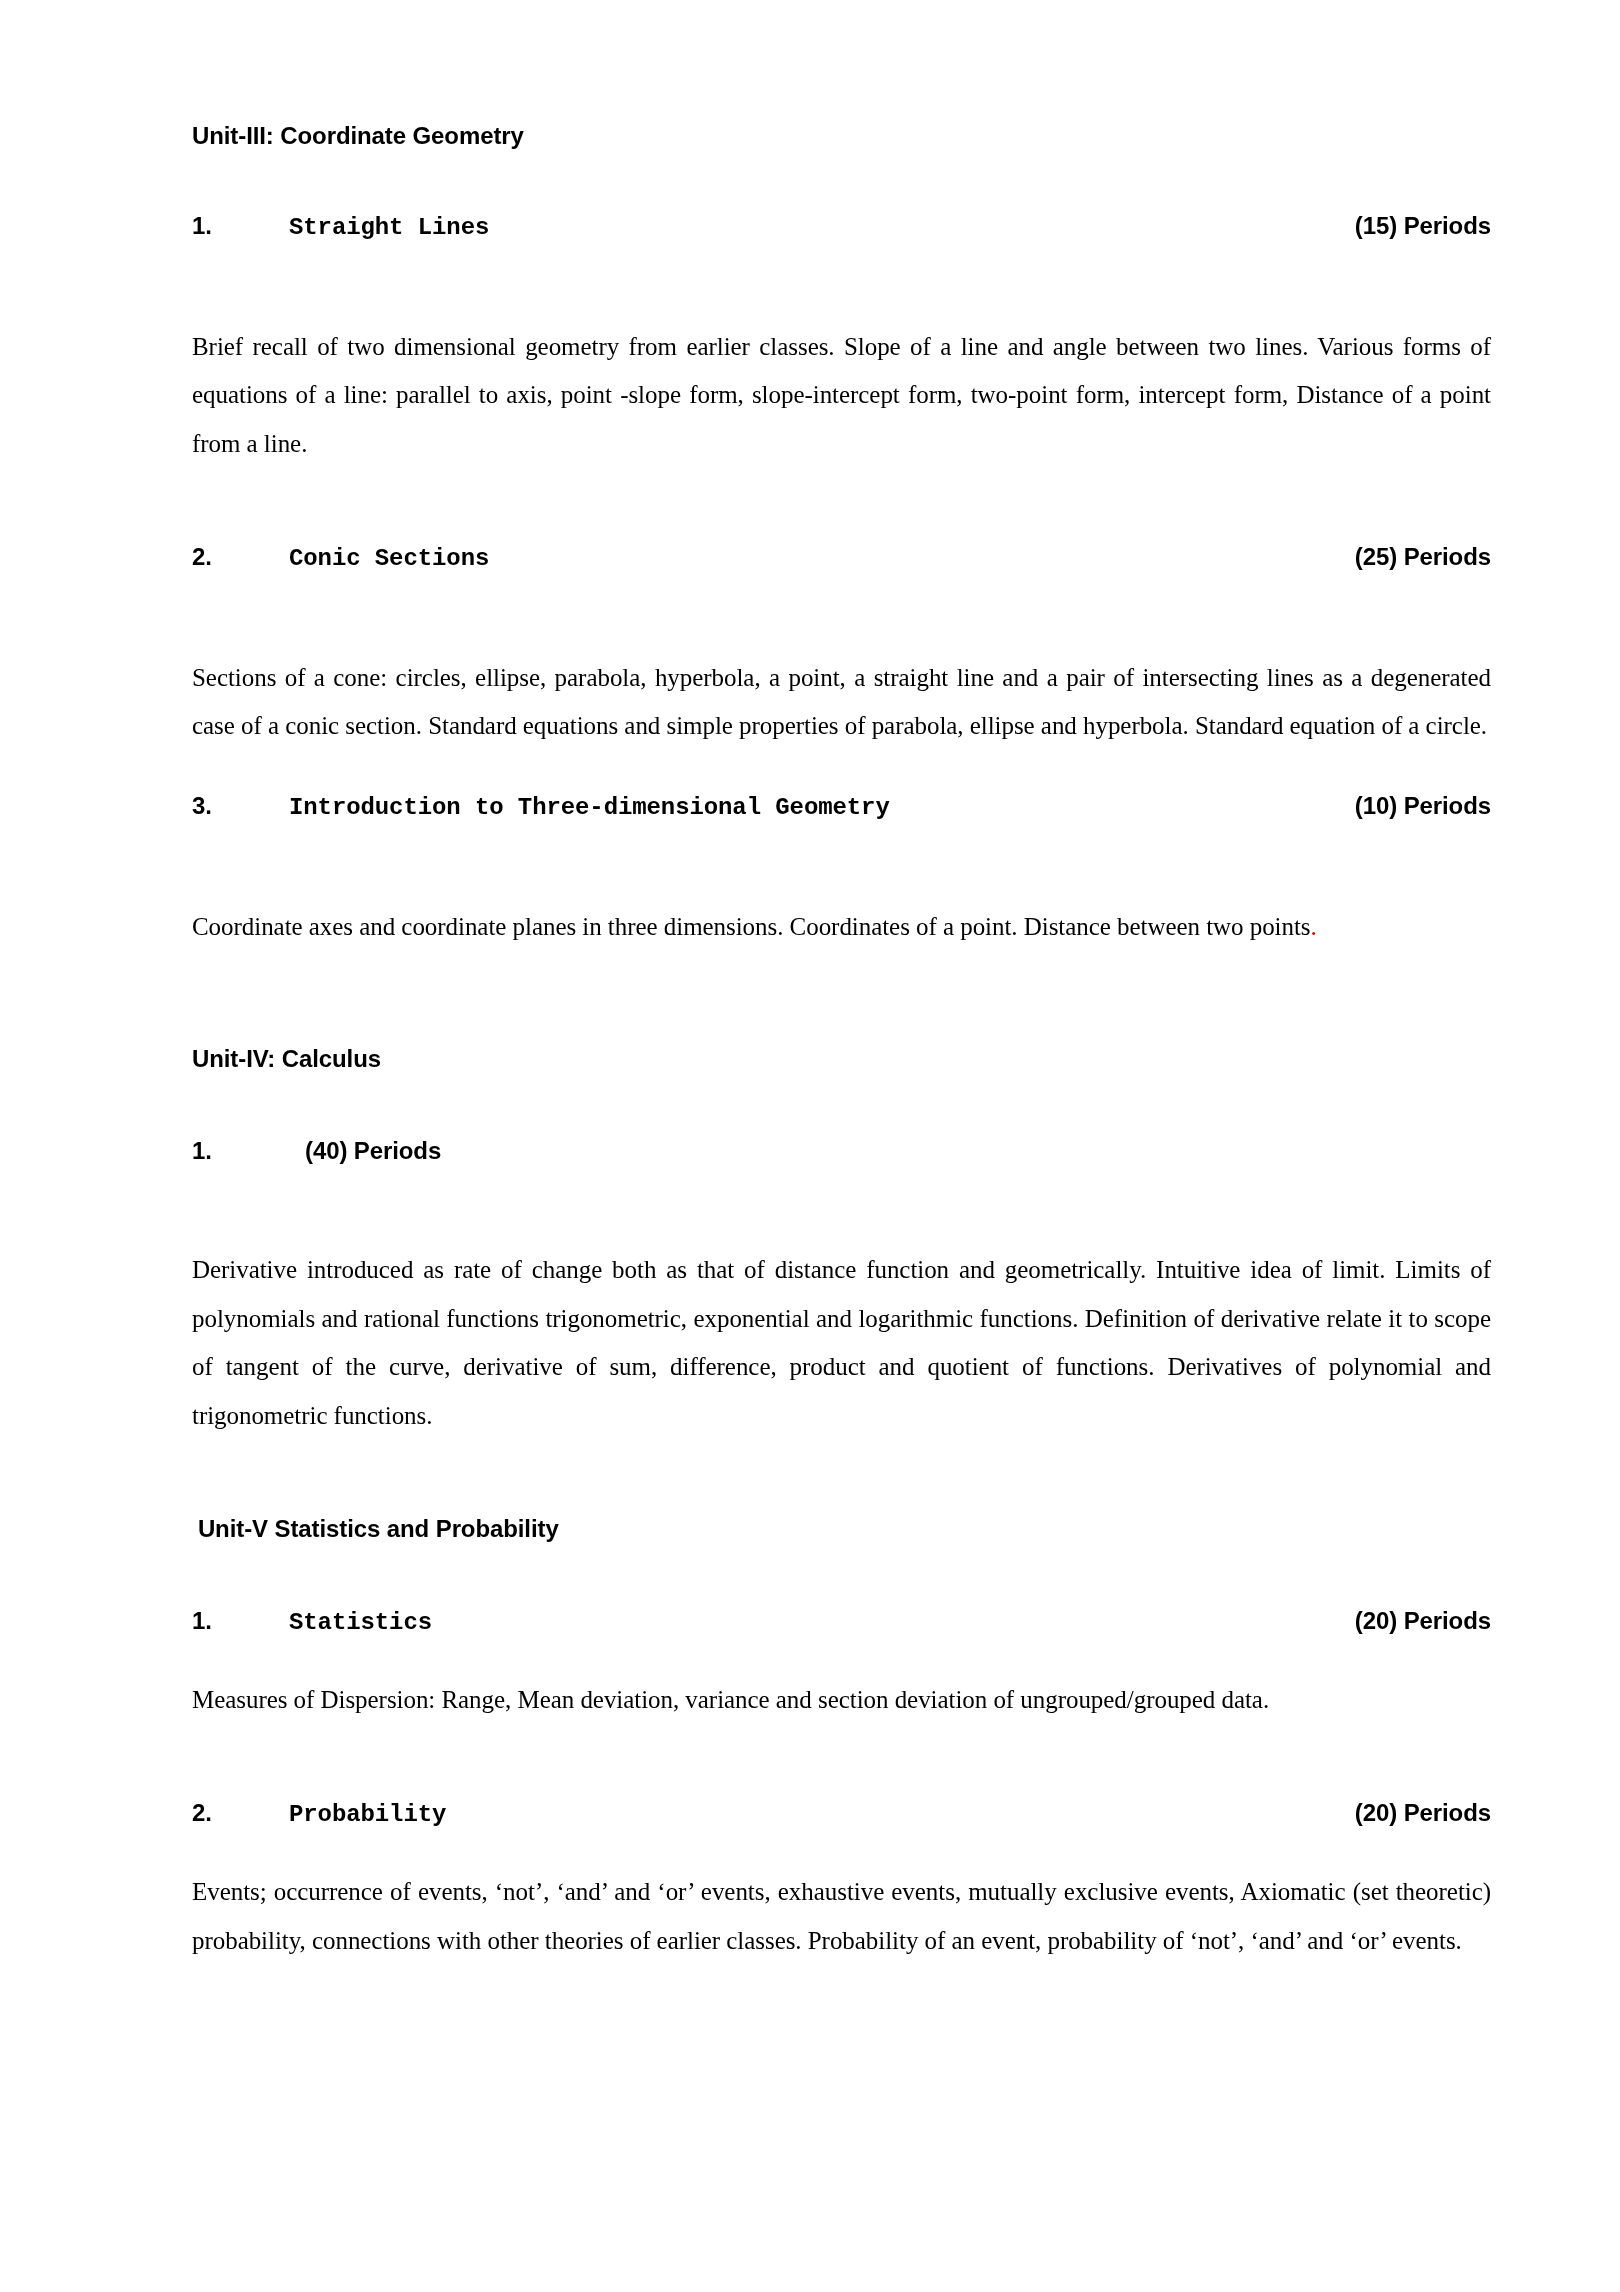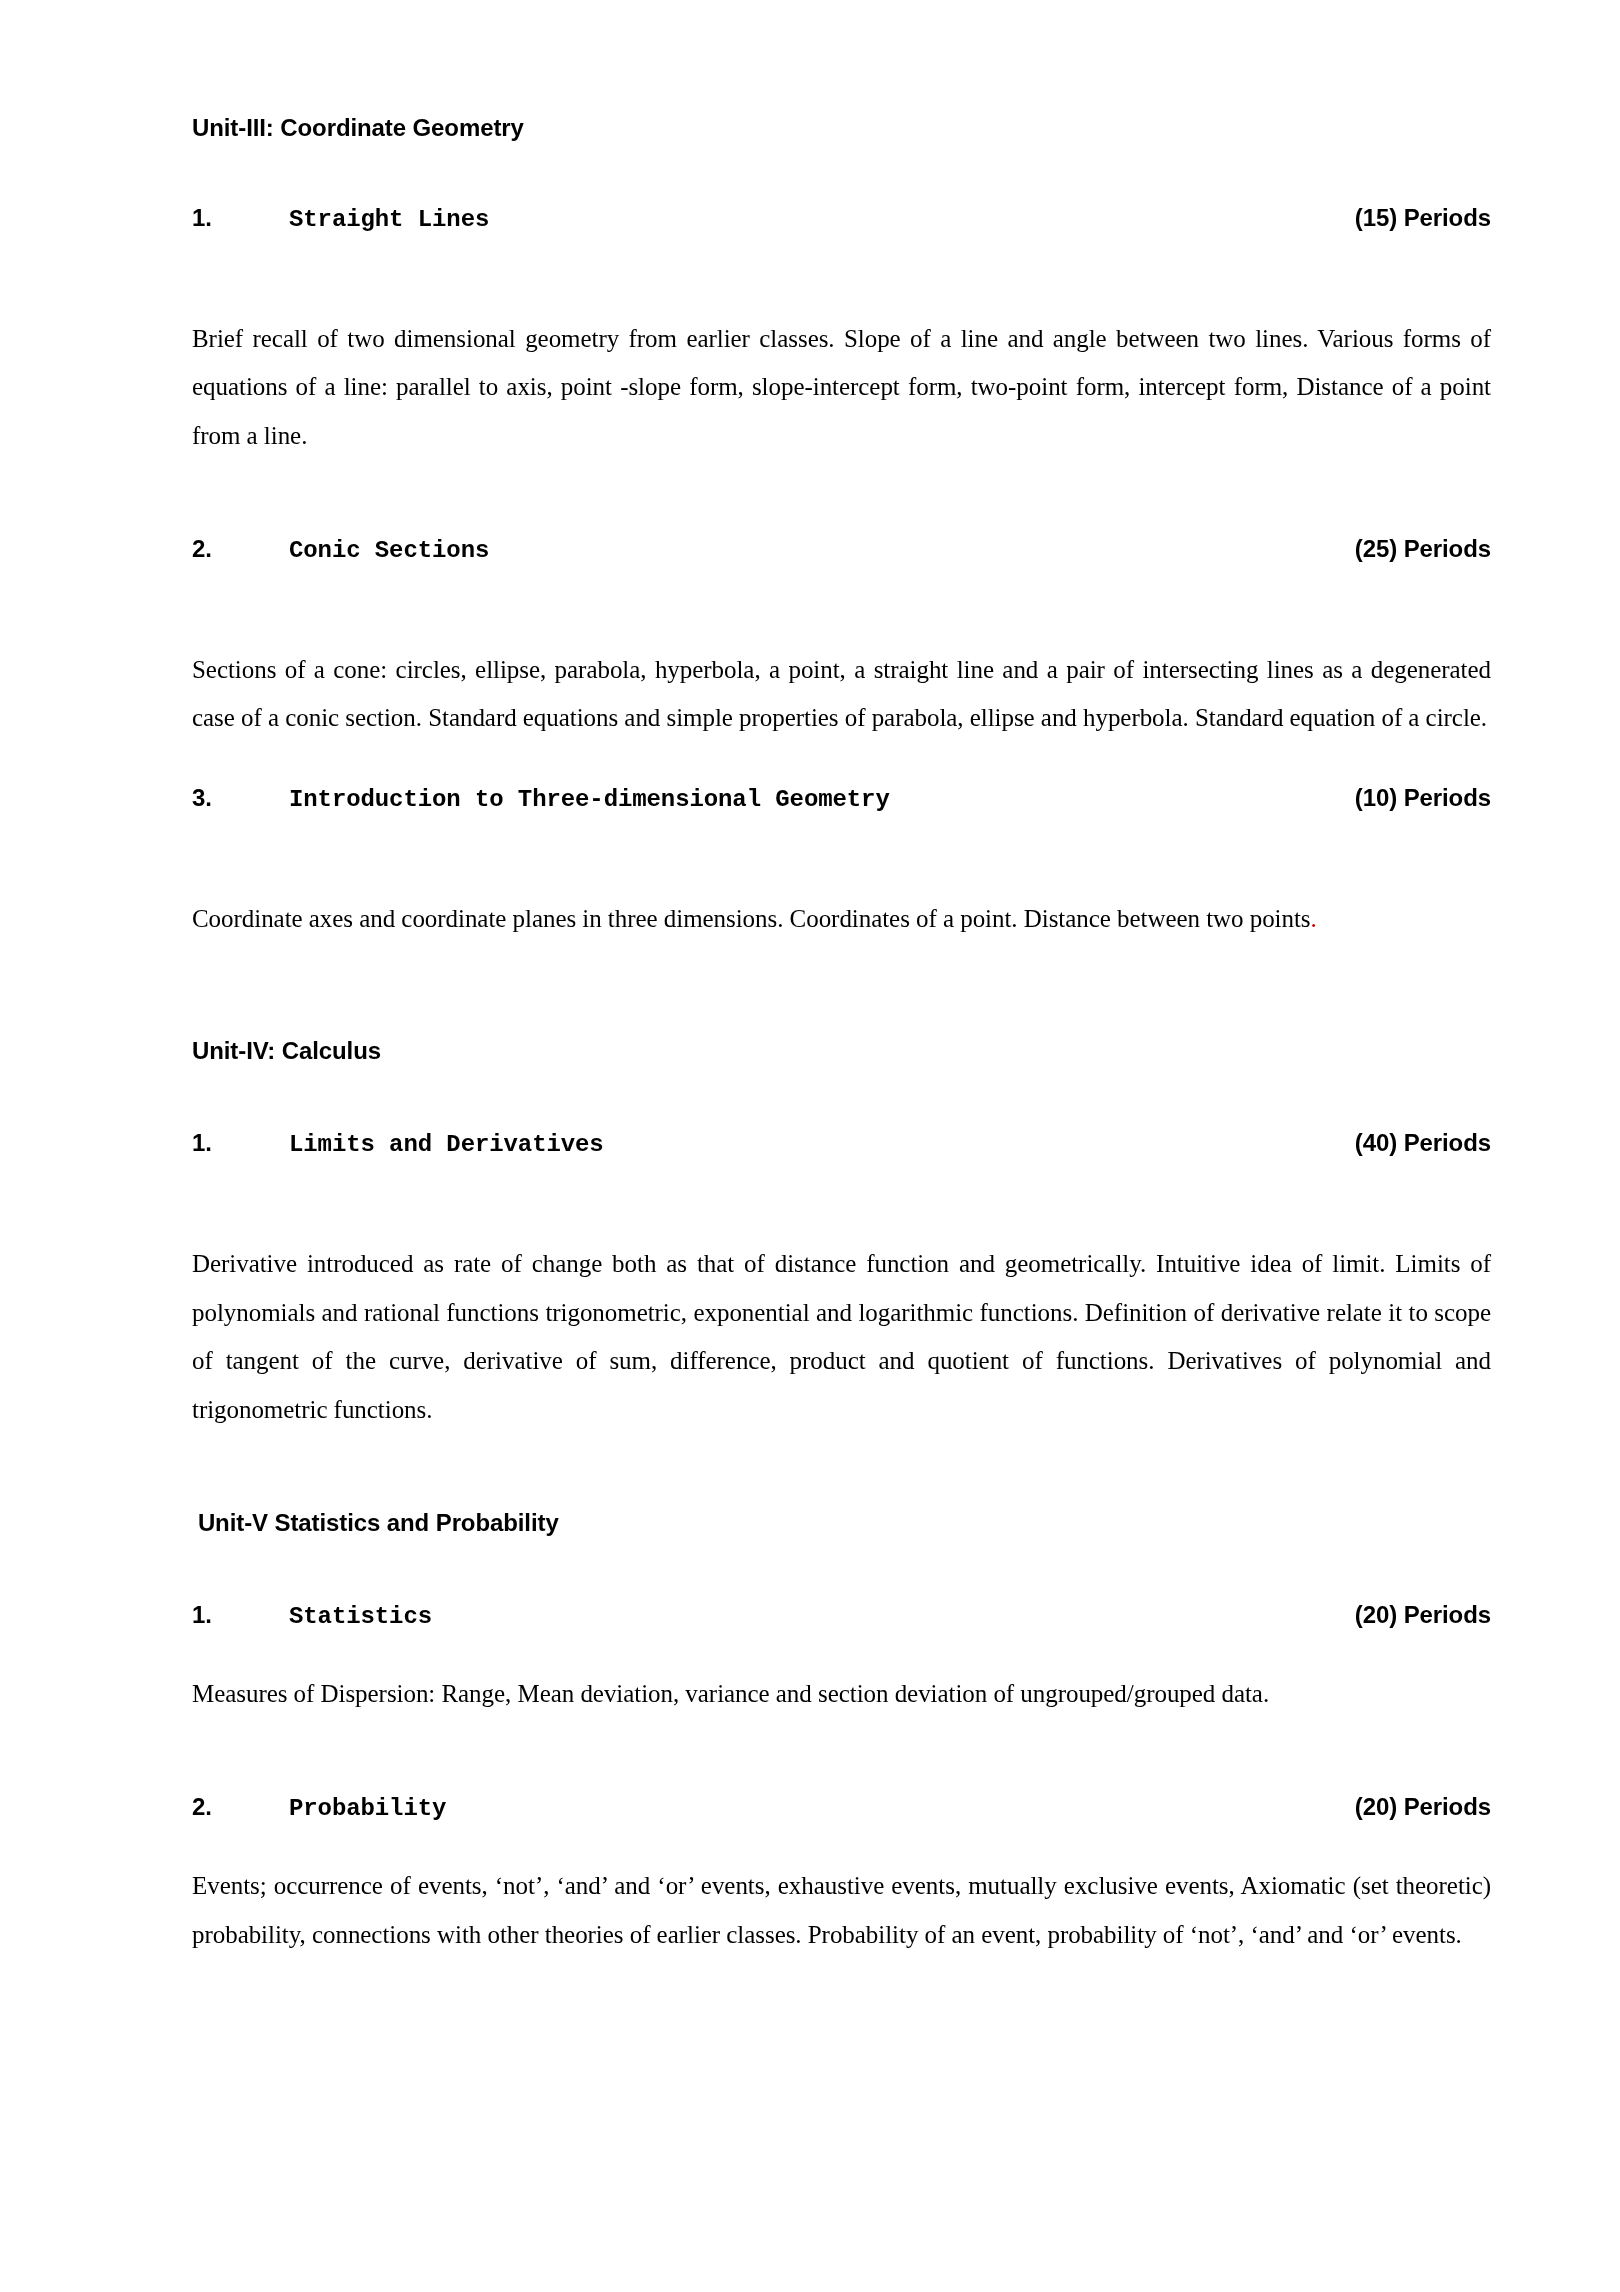--- a/index.html
+++ b/index.html
@@ -17,21 +17,21 @@
     width: 1620px;
     height: 2293px;
     background: #ffffff;
     margin: 0 auto;
     overflow: hidden;
     box-sizing: border-box;
   }
   .content {
     position: absolute;
     left: 192px;
-    top: 8px;
+    top: 16px;
     width: 1299px;
   }
 
   
   .unit-heading {
     font-size: 24px;
     font-weight: bold;
     letter-spacing: -0.1px;
     line-height: 1.2;
   }
@@ -138,21 +138,20 @@
     <p class="body-para last-line-left"><span>Coordinate axes and coordinate planes in three dimensions. Coordinates of a point. Distance between two points</span><span class="red-dot">.</span></p>
 
     <div class="sp-6"></div>
 
     <div class="unit-heading">Unit-IV: Calculus</div>
 
     <div class="sp-7"></div>
 
     <div class="topic-row">
       <span class="topic-num">1.</span>
-      <span class="topic-title">Limits and Derivatives</span>
       <span class="topic-periods">(40) Periods</span>
     </div>
 
     <div class="sp-3"></div>
 
     <p class="body-para last-line-left">Derivative introduced as rate of change both as that of distance function and geometrically. Intuitive idea of limit. Limits of polynomials and rational functions trigonometric, exponential and logarithmic functions. Definition of derivative relate it to scope of tangent of the curve, derivative of sum, difference, product and quotient of functions. Derivatives of polynomial and trigonometric functions.</p>
 
     <div class="sp-4"></div>
 
     <div class="unit-heading indented">Unit-V Statistics and Probability</div>

